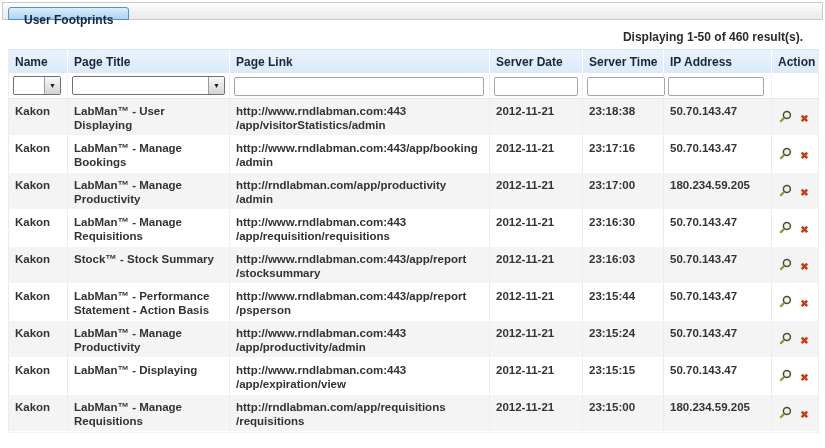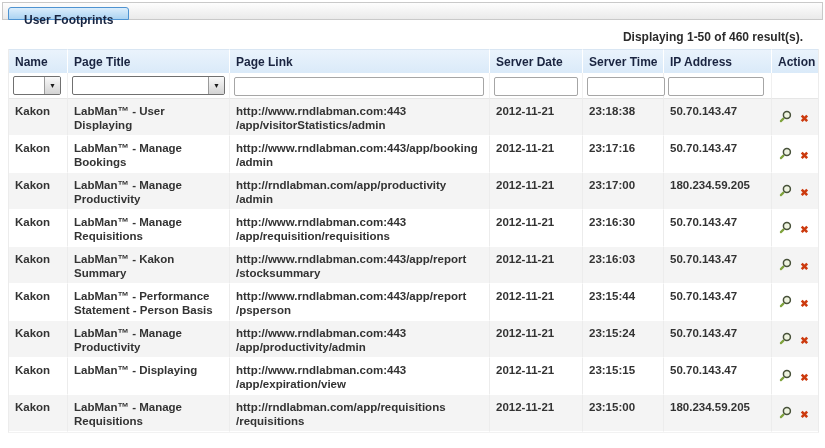--- a/index.html
+++ b/index.html
@@ -171,38 +171,38 @@
     <td class="c-action">
       <span class="act"><svg width="13" height="13" viewBox="0 0 13 13">
               <line x1="4.4" y1="8.6" x2="1.9" y2="11.1" stroke="#7fa33d" stroke-width="2.2" stroke-linecap="round"></line>
               <circle cx="7.9" cy="5.1" r="3.5" fill="#eef3df" stroke="#47513a" stroke-width="1.5"></circle>
             </svg></span>
       <span class="act"><span class="xglyph">✖</span></span>
     </td>
   </tr>
       <tr class="odd">
     <td>Kakon</td>
-    <td class="multiline">LabMan™ - Kakon Summary</td>
+    <td class="multiline">Stock™ - Stock Summary</td>
     <td class="multiline">http://www.rndlabman.com:443/app/report
 /stocksummary</td>
     <td>2012-11-21</td>
     <td>23:16:03</td>
     <td>50.70.143.47</td>
     <td class="c-action">
       <span class="act"><svg width="13" height="13" viewBox="0 0 13 13">
               <line x1="4.4" y1="8.6" x2="1.9" y2="11.1" stroke="#7fa33d" stroke-width="2.2" stroke-linecap="round"></line>
               <circle cx="7.9" cy="5.1" r="3.5" fill="#eef3df" stroke="#47513a" stroke-width="1.5"></circle>
             </svg></span>
       <span class="act"><span class="xglyph">✖</span></span>
     </td>
   </tr>
       <tr class="even">
     <td>Kakon</td>
     <td class="multiline">LabMan™ - Performance
-Statement - Person Basis</td>
+Statement - Action Basis</td>
     <td class="multiline">http://www.rndlabman.com:443/app/report
 /psperson</td>
     <td>2012-11-21</td>
     <td>23:15:44</td>
     <td>50.70.143.47</td>
     <td class="c-action">
       <span class="act"><svg width="13" height="13" viewBox="0 0 13 13">
               <line x1="4.4" y1="8.6" x2="1.9" y2="11.1" stroke="#7fa33d" stroke-width="2.2" stroke-linecap="round"></line>
               <circle cx="7.9" cy="5.1" r="3.5" fill="#eef3df" stroke="#47513a" stroke-width="1.5"></circle>
             </svg></span>

